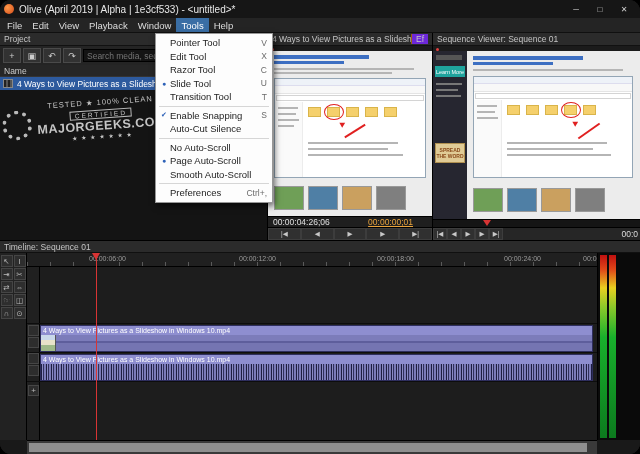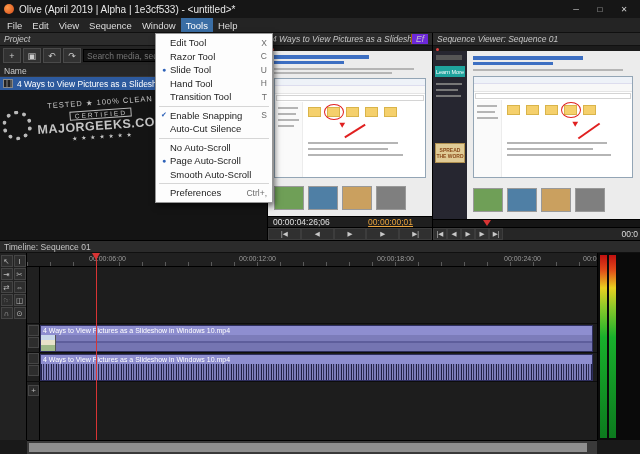--- a/index.html
+++ b/index.html
@@ -1,34 +1,34 @@
 <!DOCTYPE html>
 <html><head>
 <meta charset="utf-8">
 <style>
   html,body{margin:0;padding:0;background:#000;}
   body{font-family:"Liberation Sans",sans-serif;}
   *{box-sizing:border-box;}
-  #app{position:relative;width:640px;height:454px;background:#1e1e1e;color:#ddd;overflow:hidden;font-size:10px;}
+  #app{position:relative;width:640px;height:454px;background:#1e1e1e;color:#ddd;overflow:hidden;font-size:10px;border-radius:11px;}
 
   
   .titlebar{position:absolute;left:0;top:0;width:640px;height:18px;background:#161616;display:flex;align-items:center;padding:0 4px;gap:5px;}
   .logo{width:10px;height:10px;border-radius:50%;background:radial-gradient(circle at 35% 35%,#ff9a4a,#d44a18);}
   .win-title{font-size:10px;color:#e8e8e8;white-space:nowrap;}
   .win-controls{margin-left:auto;display:flex;}
   .win-btn{width:24px;height:18px;display:flex;align-items:center;justify-content:center;color:#cfcfcf;font-size:8px;}
 
   
   .menubar{position:absolute;left:0;top:18px;width:640px;height:15px;background:#242424;border-bottom:1px solid #101010;display:flex;align-items:stretch;padding-left:2px;font-size:9.5px;}
   .menu-item{padding:0 5px;display:flex;align-items:center;color:#ddd;}
   .menu-item.open{background:#3a6ea5;color:#fff;}
 
   
   .main{position:absolute;left:0;top:33px;width:640px;height:207px;display:flex;}
-  .panel-title{height:13px;background:#2b2b2b;border-bottom:1px solid #111;font-size:8.5px;color:#c5c5c5;display:flex;align-items:center;padding:0 4px;white-space:nowrap;overflow:hidden;font-style:italic;}
+  .panel-title{height:13px;background:#2b2b2b;border-bottom:1px solid #111;font-size:8.5px;color:#c5c5c5;display:flex;align-items:center;padding:0 4px;white-space:nowrap;overflow:hidden;}
 
   
   .project{width:268px;background:#1c1c1c;border-right:1px solid #000;display:flex;flex-direction:column;}
   .proj-toolbar{height:19px;display:flex;align-items:center;gap:2px;padding:2px 3px;background:#242424;}
   .tool-btn{width:18px;height:15px;background:#323232;border:1px solid #4a4a4a;color:#ccc;font-size:9px;display:flex;align-items:center;justify-content:center;}
   .search-input{flex:1;height:13px;background:#141414;border:1px solid #000;color:#aaa;font-size:8.5px;padding:0 3px;font-family:"Liberation Sans",sans-serif;}
   .name-header{height:12px;background:#262626;border-bottom:1px solid #333;font-size:8.5px;color:#ccc;padding:0 4px;display:flex;align-items:center;}
   .proj-row{height:13px;display:flex;align-items:center;gap:4px;padding:0 3px;font-size:8.5px;color:#ddd;white-space:nowrap;overflow:hidden;}
   .proj-row.selected{background:#2d5a9e;color:#fff;}
   .film-ico{width:10px;height:9px;background:#555;border:1px solid #888;background-image:repeating-linear-gradient(90deg,#222 0 2px,transparent 2px 4px);flex:none;}
@@ -124,21 +124,21 @@
       <div class="win-btn">─</div>
       <div class="win-btn">□</div>
       <div class="win-btn">✕</div>
     </div>
   </div>
 
   <div class="menubar">
     <div class="menu-item">File</div>
     <div class="menu-item">Edit</div>
     <div class="menu-item">View</div>
-    <div class="menu-item">Sequence</div>
+    <div class="menu-item">Playback</div>
     <div class="menu-item">Window</div>
     <div class="menu-item open">Tools</div>
     <div class="menu-item">Help</div>
   </div>
 
   <div class="main">
 
     <div class="project">
       <div class="panel-title">Project</div>
       <div class="proj-toolbar">
@@ -288,37 +288,37 @@
         <div class="tr-btn small">▶|</div>
         <div style="flex:1;"></div>
         <div style="display:flex;align-items:center;font-size:8.5px;color:#ddd;padding-right:2px;">00:0</div>
       </div>
     </div>
   </div>
 
   <div class="tools-menu">
     <div class="mi">
       <span class="mi-marker"></span>
+      <span class="mi-label">Pointer Tool</span>
+      <span class="mi-short">V</span>
+    </div>
+    <div class="mi">
+      <span class="mi-marker"></span>
       <span class="mi-label">Edit Tool</span>
       <span class="mi-short">X</span>
     </div>
     <div class="mi">
       <span class="mi-marker"></span>
       <span class="mi-label">Razor Tool</span>
       <span class="mi-short">C</span>
     </div>
     <div class="mi">
       <span class="mi-marker">●</span>
       <span class="mi-label">Slide Tool</span>
       <span class="mi-short">U</span>
-    </div>
-    <div class="mi">
-      <span class="mi-marker"></span>
-      <span class="mi-label">Hand Tool</span>
-      <span class="mi-short">H</span>
     </div>
     <div class="mi">
       <span class="mi-marker"></span>
       <span class="mi-label">Transition Tool</span>
       <span class="mi-short">T</span>
     </div>
     <div class="msep"></div>
     <div class="mi">
       <span class="mi-marker">✔</span>
       <span class="mi-label">Enable Snapping</span>

